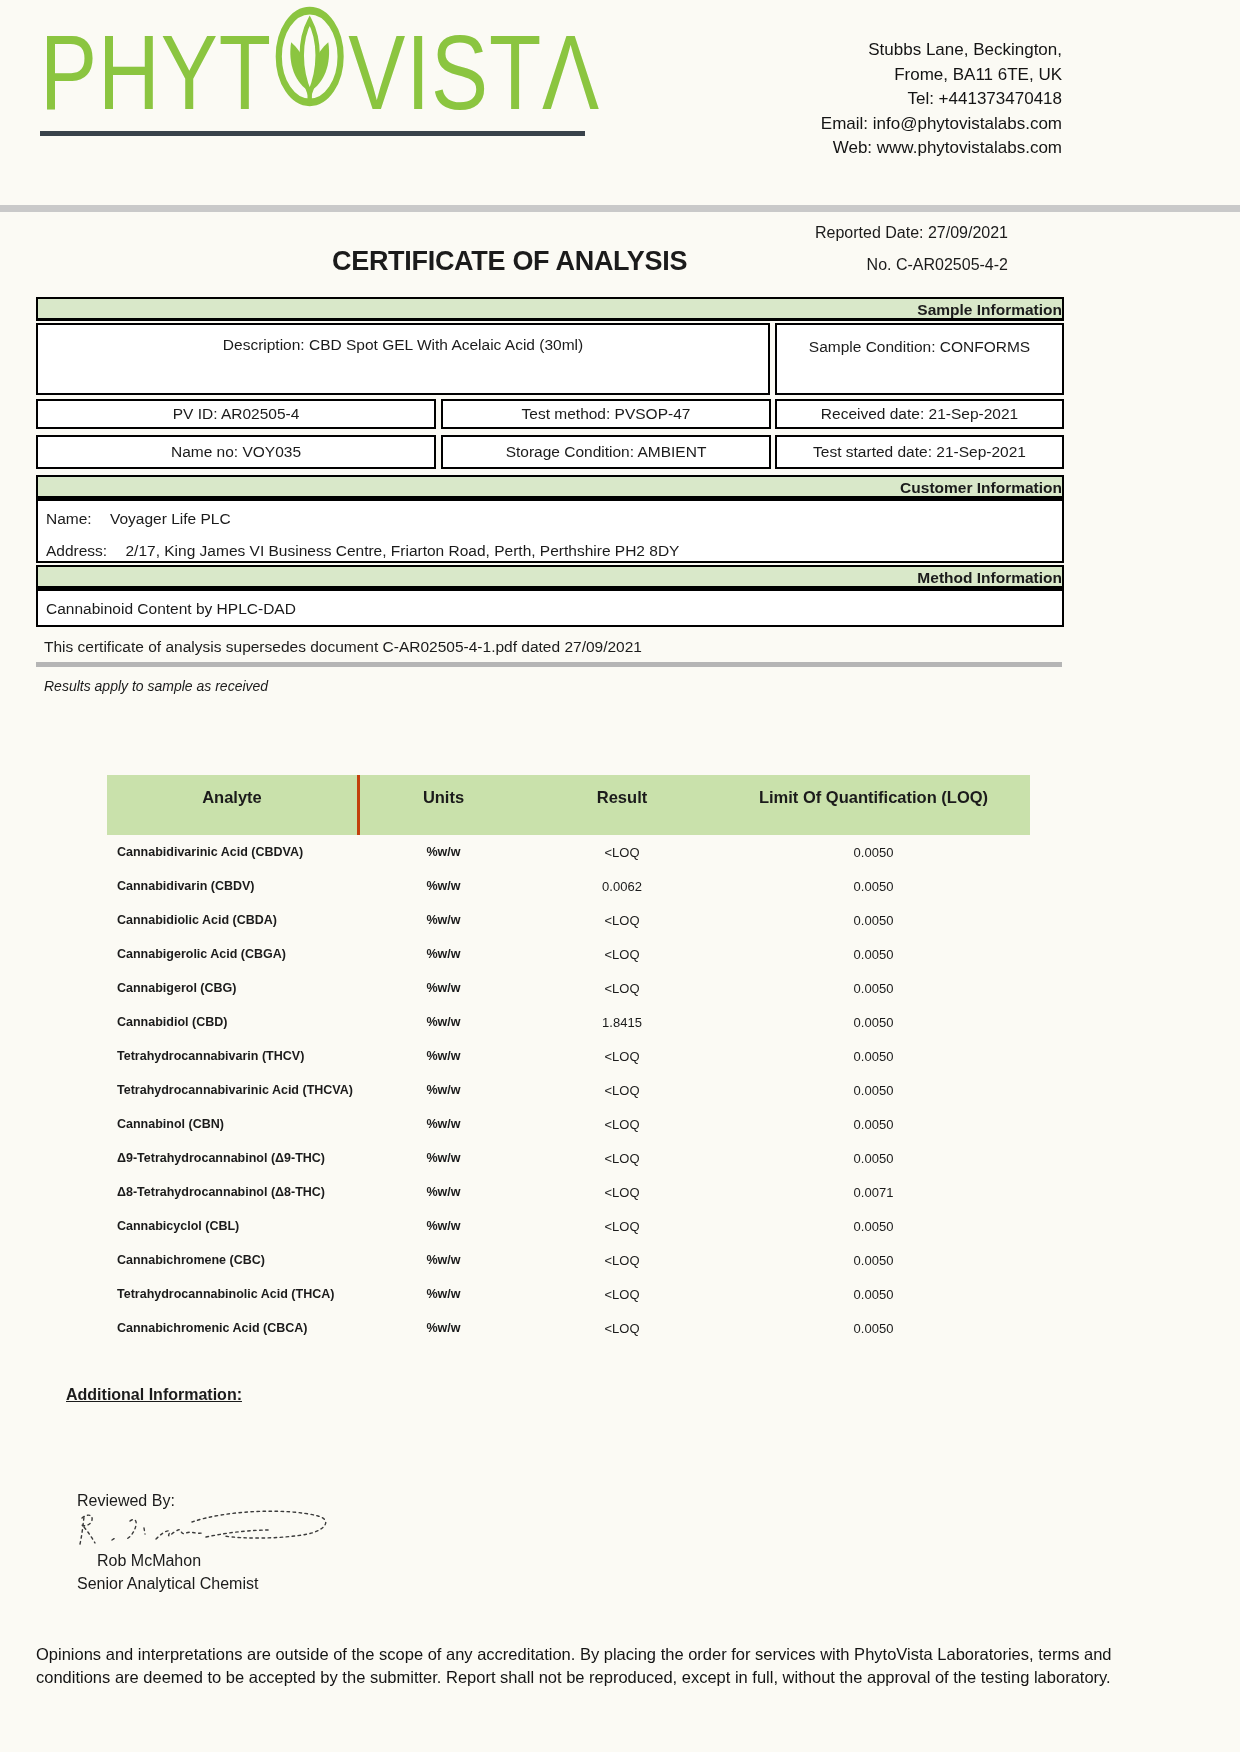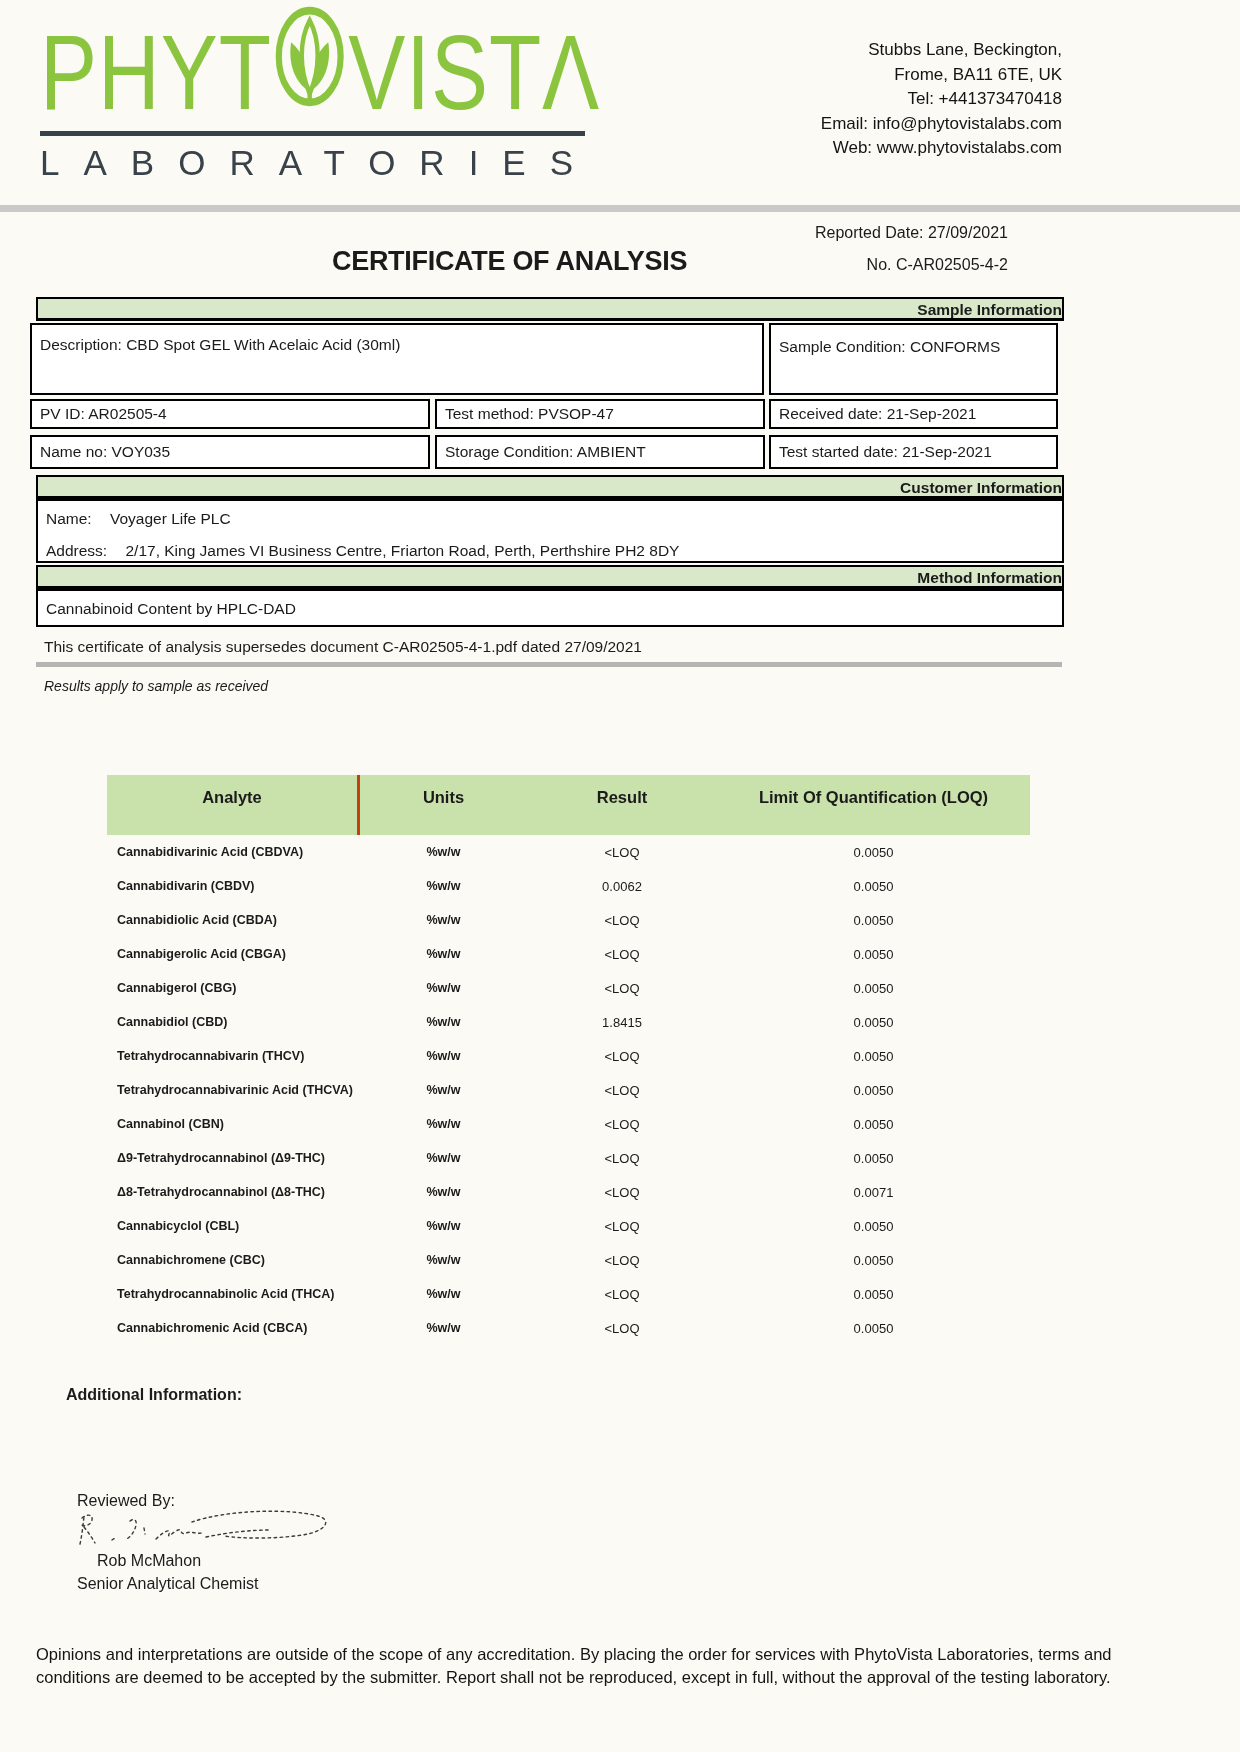--- a/index.html
+++ b/index.html
@@ -23,21 +23,21 @@
   .gray-divider { position:absolute; left:0; top:205px; width:1240px; height:7px; background:#c9c9c9; }
   .reported-date { position:absolute; top:224px; right:232px; font-size:16px; }
   .cert-number  { position:absolute; top:256px; right:232px; font-size:16px; }
   .doc-title { position:absolute; left:332px; top:246px; font-size:27px; font-weight:bold; letter-spacing:-0.3px; }
 
   
   .sec-bar { position:absolute; left:36px; width:1028px; height:24px; background:#d9e8c9;
              border:2px solid #000; border-bottom-width:3px; font-weight:bold; font-size:15.5px;
              padding:2px 0 0 17px;text-align:right; }
   .cellbox { position:absolute; background:#fff; border:2px solid #000; font-size:15.5px; }
-  .rowflex { position:absolute; left:30px; width:1172px; display:flex; }
+  .rowflex { position:absolute; left:36px; width:1172px; display:flex;text-align:center; }
   .rowflex .cell { background:#fff; border:2px solid #000; font-size:15.5px; padding:4px 8px 0 8px; }
 
   .desc-cell { width:734px; margin-right:5px; padding-top:11px !important; }
   .cond-cell { width:289px; padding-top:13px !important; }
   .pv-cell   { width:400px; margin-right:5px; }
   .tm-cell   { width:330px; margin-right:4px; }
   .rd-cell   { width:289px; }
 
   .cust-cell { left:36px; top:499px; width:1028px; height:64px; padding:9px 8px; }
   .cust-line { margin-bottom:14px; }
@@ -56,21 +56,21 @@
   .t-head > div { text-align:center; padding-top:13px; }
   .t-head .hc0 { border-right:3px solid #c2410c; }
   .t-rows { position:absolute; left:107px; top:835px; width:923px; }
   .t-row { display:grid; grid-template-columns:253px 167px 190px 313px; height:34px; align-items:center; }
   .t-row .c-analyte { font-weight:bold; font-size:12.5px; padding-left:10px; }
   .t-row .c-units   { font-weight:bold; font-size:12.5px; text-align:center; }
   .t-row .c-result  { font-size:13px; text-align:center; }
   .t-row .c-loq     { font-size:13px; text-align:center; }
 
   
-  .additional { position:absolute; left:66px; top:1386px; font-size:16px; font-weight:bold; }
+  .additional { position:absolute; left:66px; top:1386px; font-size:16px; font-weight:bold;text-decoration:underline; }
   .reviewed-by { position:absolute; left:77px; top:1492px; font-size:16px; }
   .signature { position:absolute; left:72px; top:1506px; }
   .reviewer-name { position:absolute; left:77px; top:1552px; font-size:16px;margin-left:20px; }
   .reviewer-title { position:absolute; left:77px; top:1575px; font-size:16px;text-align:right; }
   .footer { position:absolute; left:36px; top:1643px; width:1130px; font-size:16.5px; line-height:22.5px; color:#141414; }
 </style>
 </head>
 <body>
 
 <div class="page">
@@ -83,21 +83,20 @@
           <ellipse cx="40" cy="46" rx="35" ry="42" fill="none" stroke="#8bc540" stroke-width="7"></ellipse>
           <path d="M40,78 C24,71 15,53 19,33 C33,43 40,57 40,78 Z" fill="#8bc540"></path>
           <path d="M40,78 C56,71 65,53 61,33 C47,43 40,57 40,78 Z" fill="#8bc540"></path>
           <path d="M40,13 C52,31 52,58 40,80 C28,58 28,31 40,13 Z" fill="#fbfaf4" stroke="#8bc540" stroke-width="5"></path>
           <rect x="37.5" y="78" width="5" height="10" fill="#8bc540"></rect>
         </svg>
       </span>
       <span>VISTΛ</span>
     </div>
     <div class="logo-underline"></div>
-    <div class="logo-sub">LABORATORIES</div>
   </div>
 
   <div class="contact">
     <div>Stubbs Lane, Beckington,</div>
     <div>Frome, BA11 6TE, UK</div>
     <div>Tel: +441373470418</div>
     <div>Email: info@phytovistalabs.com</div>
     <div>Web: www.phytovistalabs.com</div>
   </div>
 

